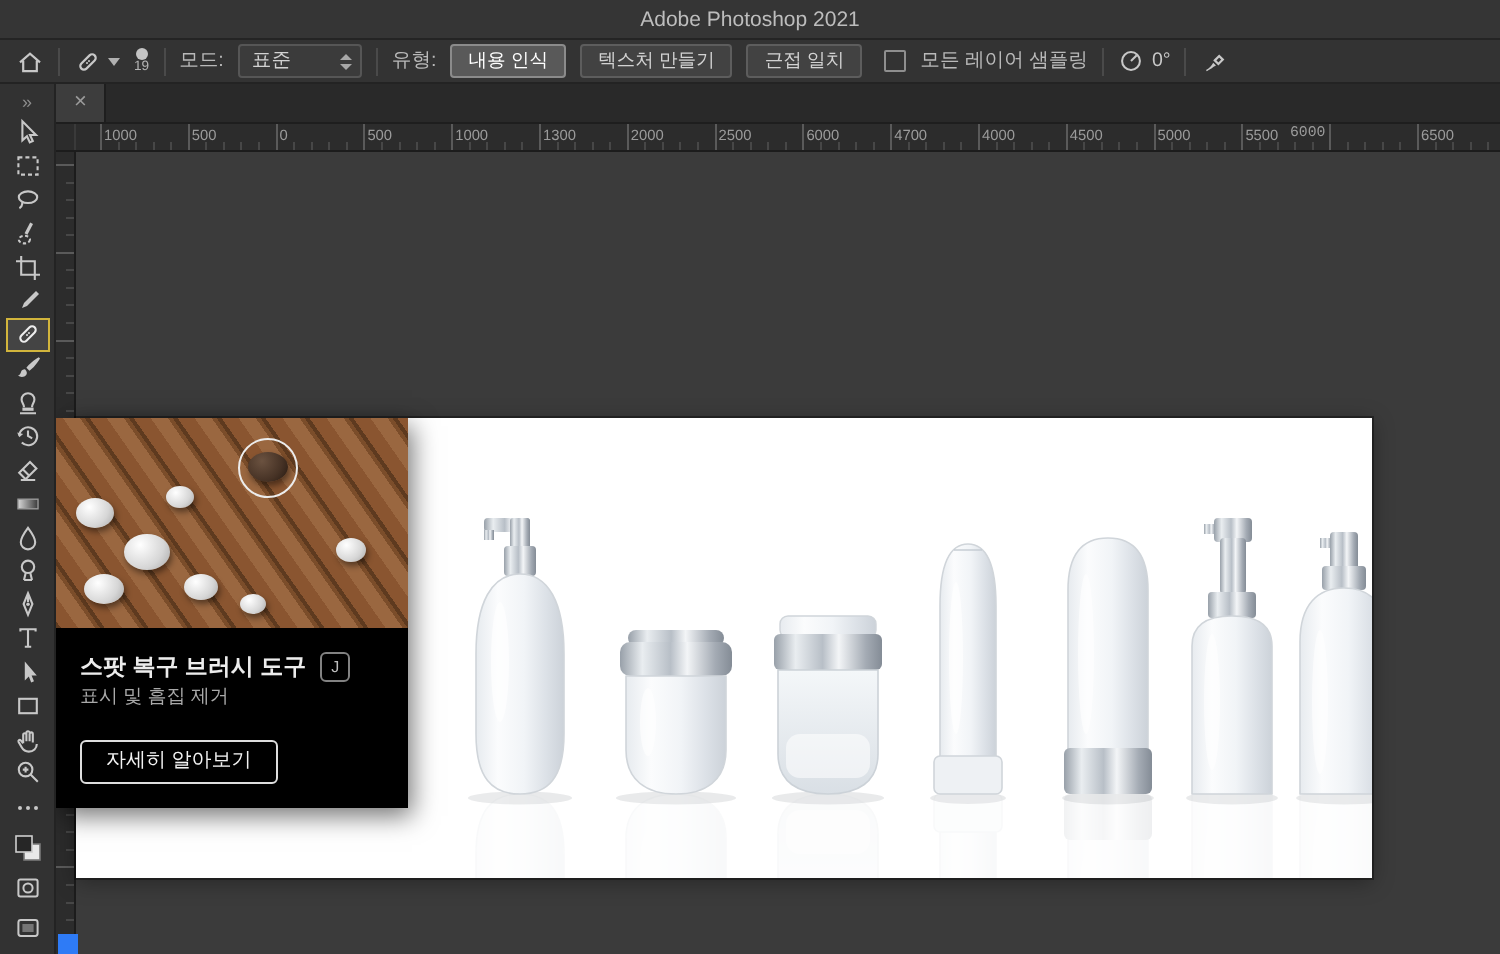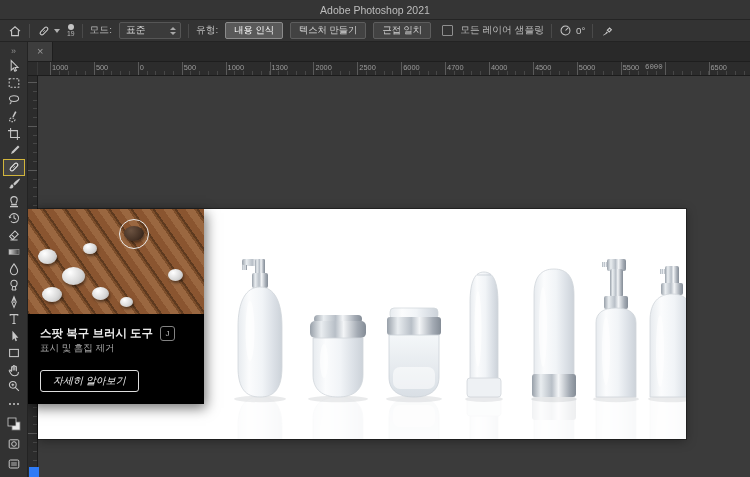--- a/index.html
+++ b/index.html
@@ -87,21 +87,21 @@
     box-shadow:1px 2px 3px rgba(0,0,0,.45);}
   .stone.dark{background:radial-gradient(circle at 35% 30%,#6b5240,#463225 60%,#241810);}
   .cursor-ring{position:absolute;width:30px;height:30px;border:1.5px solid #ececec;border-radius:50%;box-sizing:border-box;}
   .tt-body{background:#000000;padding:12px;}
   .tt-title-row{display:flex;align-items:center;gap:7px;}
   .tt-title{font-size:11.5px;font-weight:600;color:#ececec;}
   .kbd{width:13px;height:13px;border:1px solid #828282;border-radius:3px;font-size:8px;color:#bdbdbd;
        display:flex;align-items:center;justify-content:center;flex:0 0 13px;}
   .tt-desc{margin-top:1px;font-size:9.5px;color:#a9a9a9;}
   .tt-btn{margin-top:15px;display:inline-block;border:1px solid #dedede;border-radius:3px;background:transparent;
-          color:#f2f2f2;font-family:inherit;font-size:10px;padding:5px 12px;line-height:1;font-style:italic;}
+          color:#f2f2f2;font-family:inherit;font-size:10px;padding:5px 12px;line-height:1;}
 </style>
 </head>
 <body>
 
 <div class="app">
 
   <div class="titlebar">
     <span>Adobe Photoshop 2021</span>
   </div>
 

